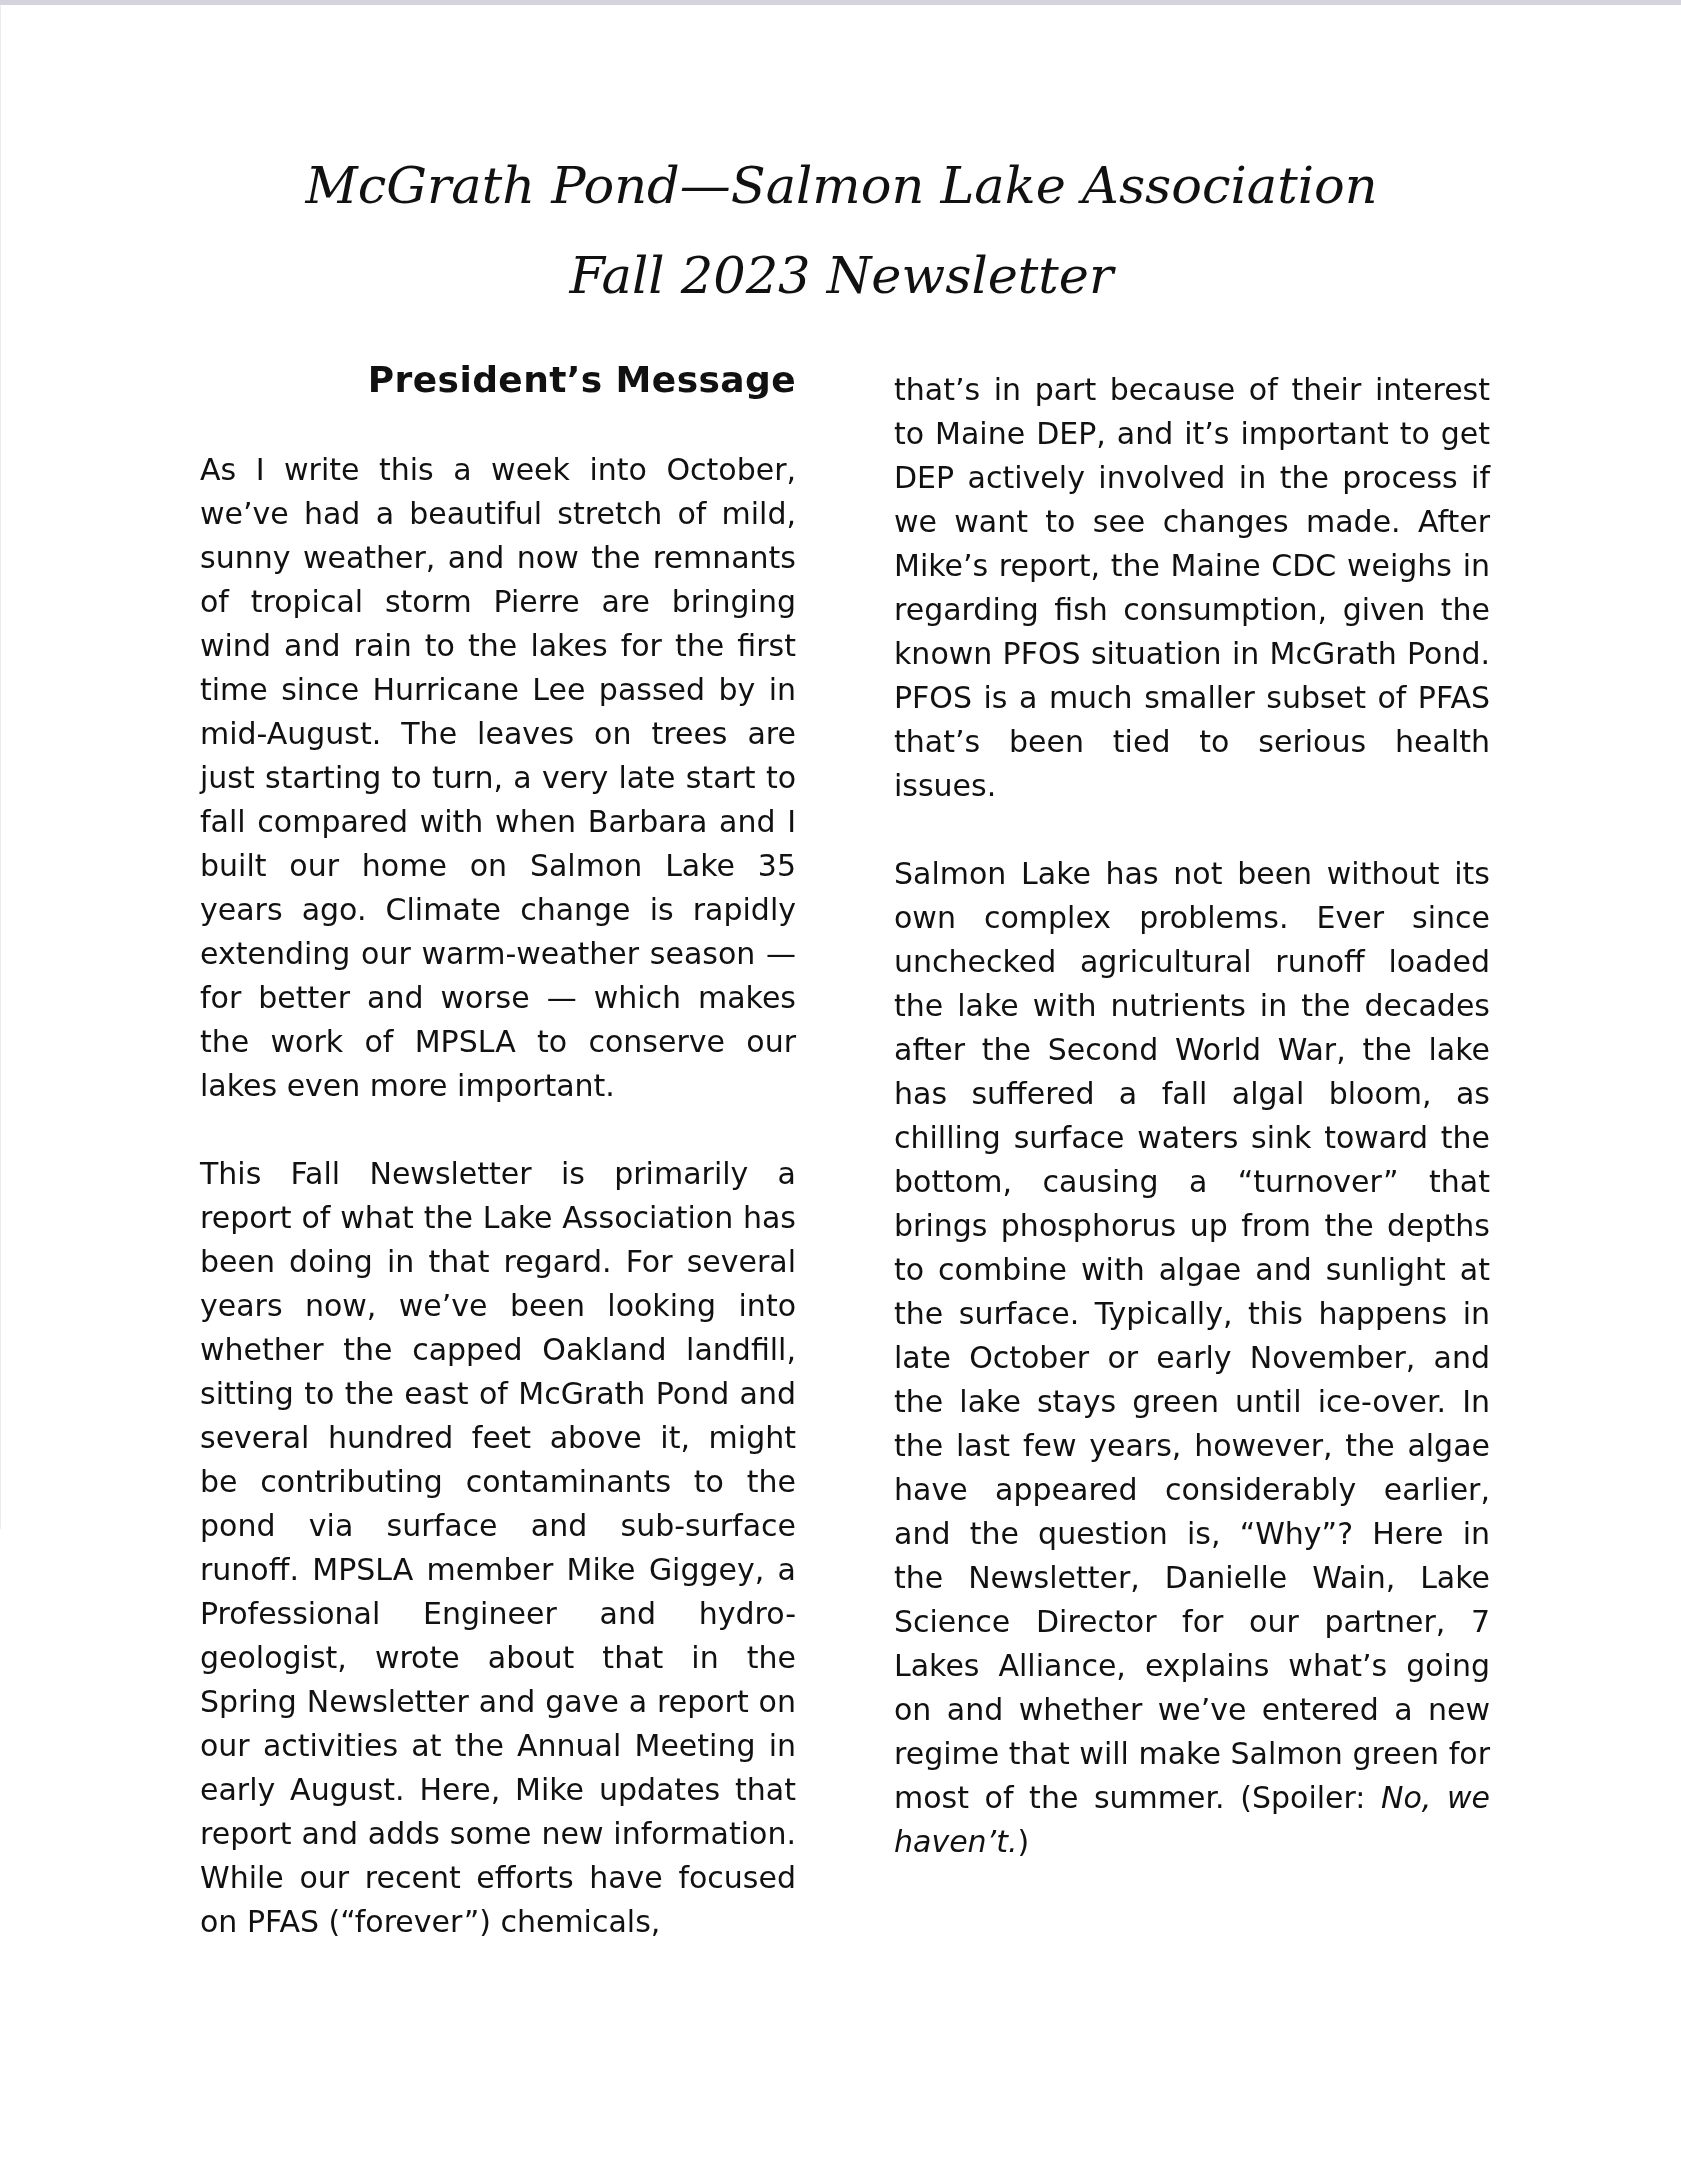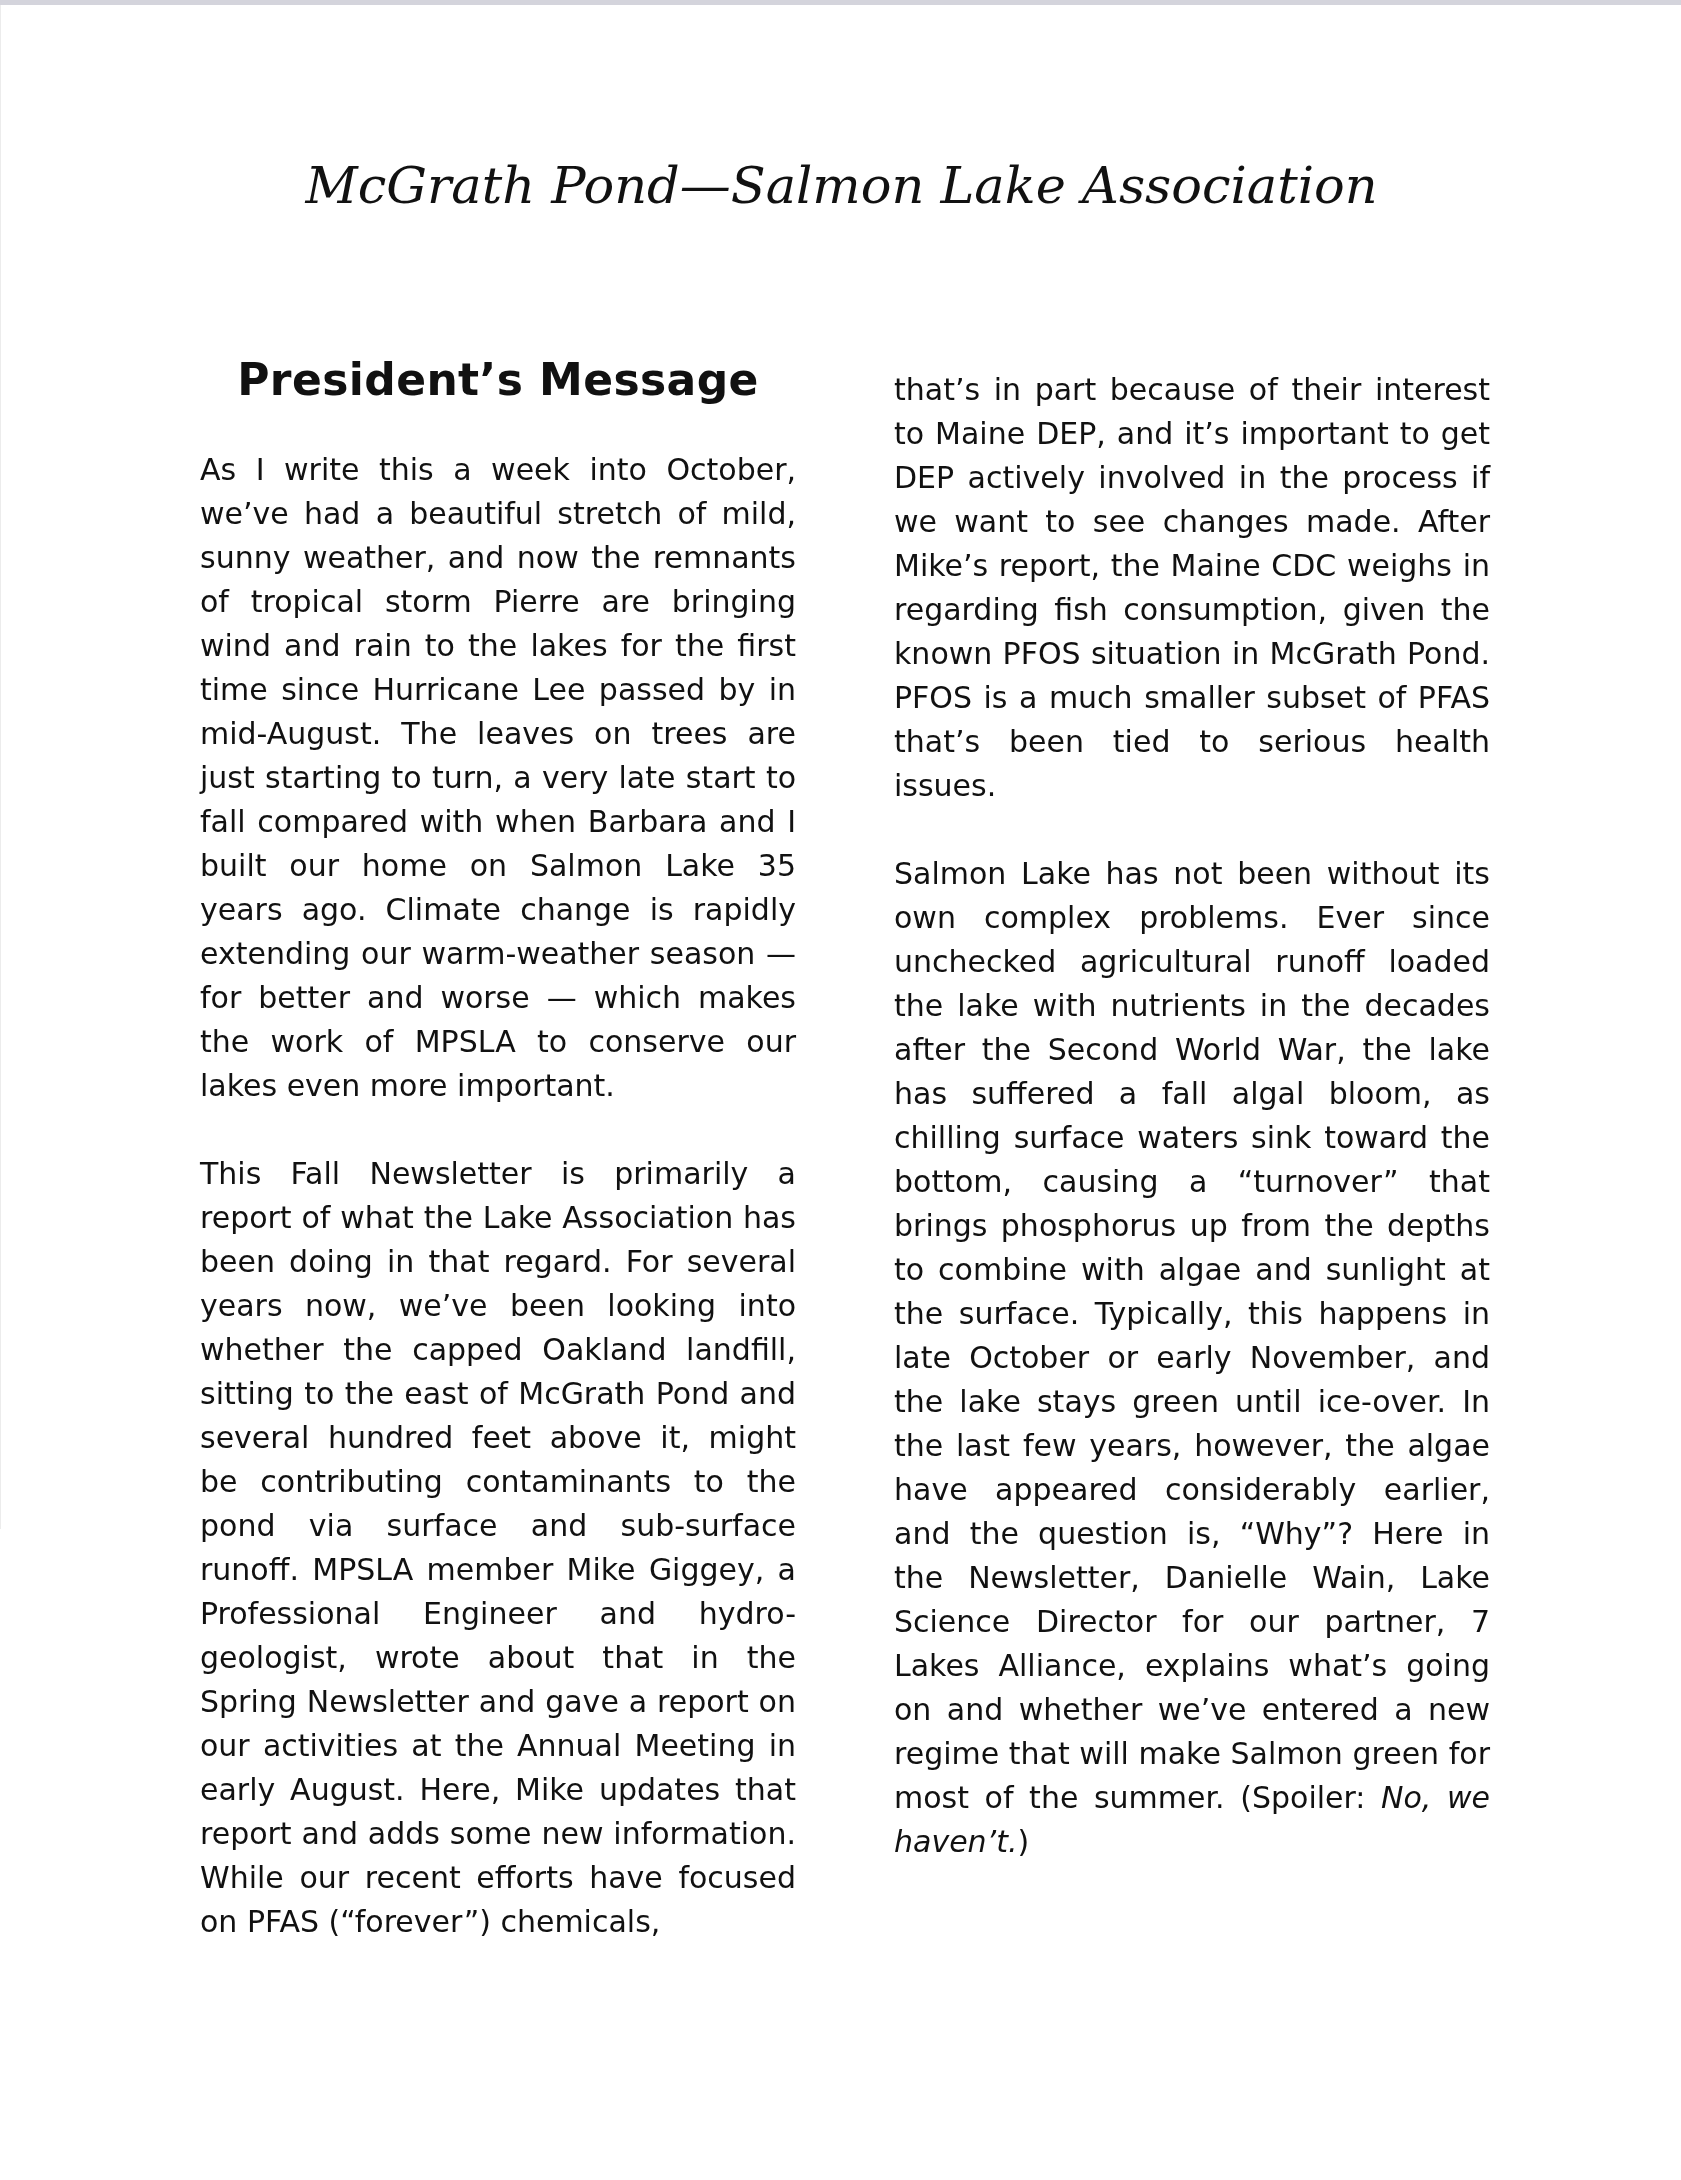--- a/index.html
+++ b/index.html
@@ -51,41 +51,42 @@
       font-size: 30px;
       line-height: 44px;
       text-align: justify;
       hyphens: manual;
     }
     .col-left { left: 199px; }
     .col-right { left: 893px; top: 363px; }
     .section-heading {
       font-family: "DejaVu Sans", sans-serif;
       font-weight: bold;
-      font-size: 44px;
+      font-size: 36px;
       line-height: 51px;
       margin: 0 0 43px 0;
-      text-align: center;
+      text-align: right;
       letter-spacing: 0.4px;
     }
     .para {
       margin: 0 0 44px 0;
     }
     .para-last { margin-bottom: 0; }
     .spoiler-answer { font-style: italic; }
   </style>
 </head>
 <body>
 
 <div class="top-bar"></div>
 
 <div class="page">
 
   <header class="masthead">
     <span class="line">McGrath Pond—Salmon Lake Association</span>
+    <span class="line">Fall 2023 Newsletter</span>
   </header>
 
   <section class="column col-left">
     <h2 class="section-heading">President’s Message</h2>
     <p class="para">As I write this a week into October, we’ve had a beautiful stretch of mild, sunny weather, and now the remnants of tropical storm Pierre are bringing wind and rain to the lakes for the first time since Hurricane Lee passed by in mid-August. The leaves on trees are just starting to turn, a very late start to fall compared with when Barbara and I built our home on Salmon Lake 35 years ago. Climate change is rapidly extending our warm-weather season — for better and worse — which makes the work of MPSLA to conserve our lakes even more important.</p>
     <p class="para para-last">This Fall Newsletter is primarily a report of what the Lake Association has been doing in that regard. For several years now, we’ve been look­ing into whether the capped Oakland landfill, sitting to the east of Mc­Grath Pond and several hundred feet above it, might be contributing con­taminants to the pond via surface and sub-surface runoff. MPSLA mem­ber Mike Giggey, a Professional Eng­ineer and hydro-geologist, wrote about that in the Spring Newsletter and gave a report on our activities at the Annual Meeting in early Aug­ust. Here, Mike updates that report and adds some new information. While our recent efforts have foc­used on PFAS (“forever”) chemicals,</p>
   </section>
 
   <section class="column col-right">
     <p class="para">that’s in part because of their int­erest to Maine DEP, and it’s im­portant to get DEP actively involved in the process if we want to see changes made. After Mike’s report, the Maine CDC weighs in regarding fish consumption, given the known PFOS situation in McGrath Pond. PFOS is a much smaller subset of PFAS that’s been tied to serious health issues.</p>

